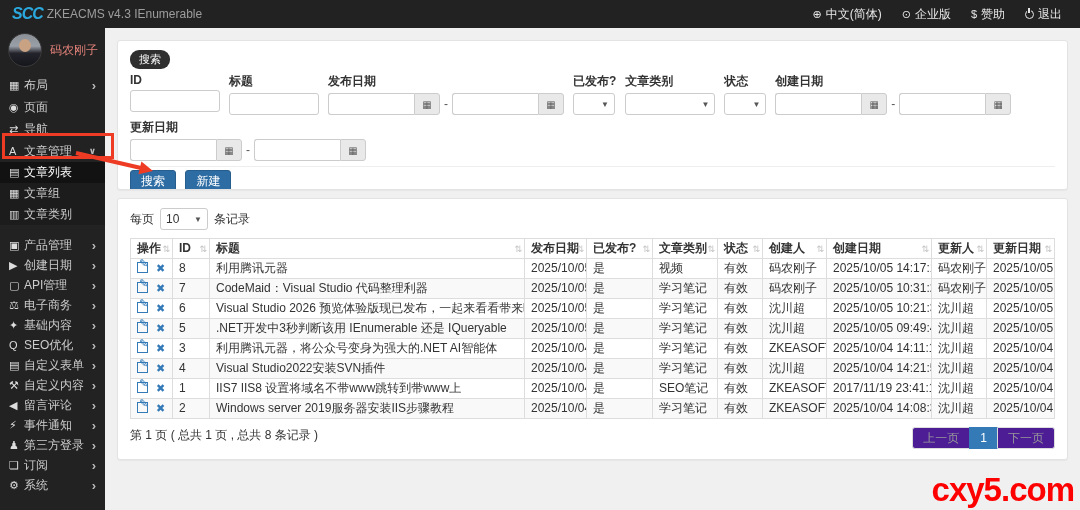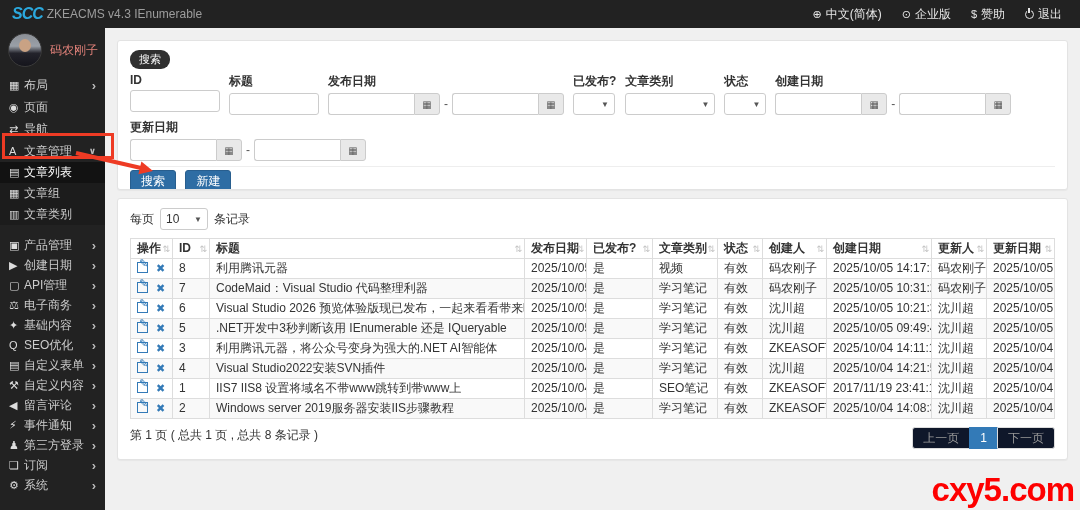--- a/index.html
+++ b/index.html
@@ -63,21 +63,21 @@
   th,td{border:1px solid #ddd;padding:2px 6px;font-size:12px;line-height:15px;color:#333;text-align:left;overflow:hidden;white-space:nowrap}
   th{font-weight:bold;position:relative;padding-right:14px;cursor:pointer}
   .sort{position:absolute;right:2px;top:50%;transform:translateY(-50%);color:#c3c3c3;font-size:9px;font-weight:normal}
   tbody tr:nth-child(even){background:#f9f9f9}
   .act a{color:#337ab7;margin-right:8px;text-decoration:none;cursor:pointer}
   .edit-ico{display:inline-block;width:9px;height:9px;border:1px solid #337ab7;position:relative;vertical-align:-1px}
   .edit-ico::after{content:"\270E";position:absolute;top:-7px;left:1px;font-size:11px;color:#337ab7}
   .del-ico{color:#337ab7;font-weight:bold;font-size:11px}
   .pg-row{display:flex;justify-content:space-between;margin-top:8px;font-size:12px;color:#333}
   .pager{display:flex}
-  .pg{border:1px solid #ddd;background:#0f172a;color:#999;padding:3px 10px;font-size:12px;margin-left:-1px;cursor:pointer;line-height:14px}
+  .pg{border:1px solid #ddd;background:#4c1d95;color:#999;padding:3px 10px;font-size:12px;margin-left:-1px;cursor:pointer;line-height:14px}
   .pg.first{border-radius:3px 0 0 3px;margin-left:0}
   .pg.last{border-radius:0 3px 3px 0}
   .pg.active{background:#337ab7;border-color:#337ab7;color:#fff}
   
   .ann-rect{position:absolute;left:2px;top:133px;width:112px;height:26px;border:3px solid #ee3b24;z-index:60;pointer-events:none;box-sizing:border-box}
   .ann-svg{position:absolute;left:0;top:0;z-index:60;pointer-events:none}
   .watermark{position:absolute;right:6px;bottom:4px;color:#fe0000;font-size:33px;font-weight:bold;letter-spacing:-1px;z-index:70;line-height:1}
 </style>
 </head>
 <body>

